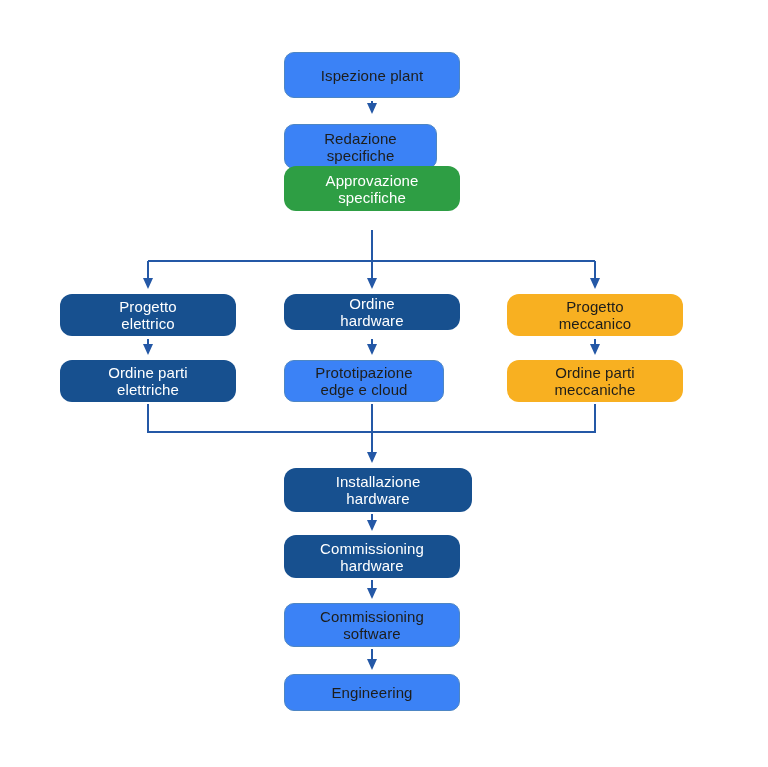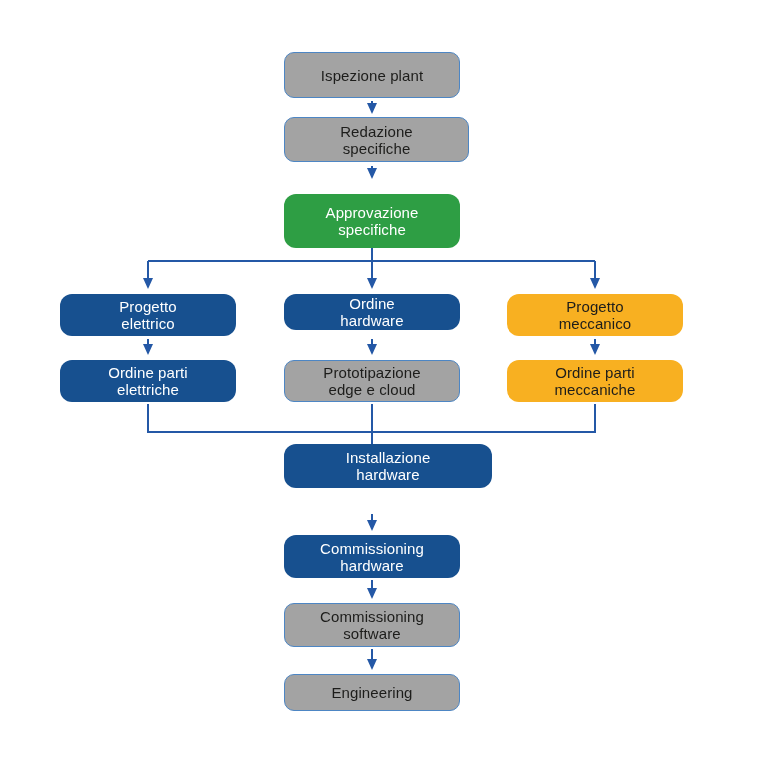--- a/index.html
+++ b/index.html
@@ -26,21 +26,21 @@
     display: flex;
     align-items: center;
     justify-content: center;
     text-align: center;
     font-size: 15px;
     line-height: 17px;
     letter-spacing: 0.1px;
     white-space: pre-line;
   }
   .node.outline {
-    background: #a3a3a3;
+    background: #3b82f6;
     border: 1.5px solid var(--outline-border);
     color: var(--text-dark);
     border-radius: 10px;
   }
   .node.blue {
     background: var(--node-blue);
     color: var(--text-light);
     border-radius: 12px;
   }
   .node.green {
@@ -79,37 +79,37 @@
         <path d="M595 404 L595 433" stroke="#2458A6" stroke-width="2" fill="none"></path>
         <path d="M148 432 L595 432" stroke="#2458A6" stroke-width="2" fill="none"></path>
         <path d="M372 404 L372 461" stroke="#2458A6" stroke-width="2" fill="none" marker-end="url(#arrowhead)"></path>
         <path d="M372 514 L372 529" stroke="#2458A6" stroke-width="2" fill="none" marker-end="url(#arrowhead)"></path>
         <path d="M372 580 L372 597" stroke="#2458A6" stroke-width="2" fill="none" marker-end="url(#arrowhead)"></path>
         <path d="M372 649 L372 668" stroke="#2458A6" stroke-width="2" fill="none" marker-end="url(#arrowhead)"></path>
       </g>
   </svg>
   <div id="node-layer">
       <div class="node outline" style="left: 284px; top: 52px; width: 176px; height: 46px;">Ispezione plant</div>
-      <div class="node outline" style="left: 284px; top: 117px; width: 185px; height: 45px;">Redazione
+      <div class="node outline" style="left: 284px; top: 124px; width: 153px; height: 45px;">Redazione
 specifiche</div>
-      <div class="node green" style="left: 284px; top: 194px; width: 176px; height: 54px;">Approvazione
+      <div class="node green" style="left: 284px; top: 166px; width: 176px; height: 45px;">Approvazione
 specifiche</div>
       <div class="node blue" style="left: 60px; top: 294px; width: 176px; height: 42px;">Progetto
 elettrico</div>
       <div class="node blue" style="left: 284px; top: 294px; width: 176px; height: 36px;">Ordine
 hardware</div>
       <div class="node orange" style="left: 507px; top: 294px; width: 176px; height: 42px;">Progetto
 meccanico</div>
       <div class="node blue" style="left: 60px; top: 360px; width: 176px; height: 42px;">Ordine parti
 elettriche</div>
-      <div class="node outline" style="left: 284px; top: 360px; width: 176px; height: 42px;">Prototipazione
+      <div class="node outline" style="left: 284px; top: 360px; width: 160px; height: 42px;">Prototipazione
 edge e cloud</div>
       <div class="node orange" style="left: 507px; top: 360px; width: 176px; height: 42px;">Ordine parti
 meccaniche</div>
-      <div class="node blue" style="left: 284px; top: 444px; width: 208px; height: 44px;">Installazione
+      <div class="node blue" style="left: 284px; top: 468px; width: 188px; height: 44px;">Installazione
 hardware</div>
       <div class="node blue" style="left: 284px; top: 535px; width: 176px; height: 43px;">Commissioning
 hardware</div>
       <div class="node outline" style="left: 284px; top: 603px; width: 176px; height: 44px;">Commissioning
 software</div>
       <div class="node outline" style="left: 284px; top: 674px; width: 176px; height: 37px;">Engineering</div>
     </div>
 </div>
 
 </body></html>

